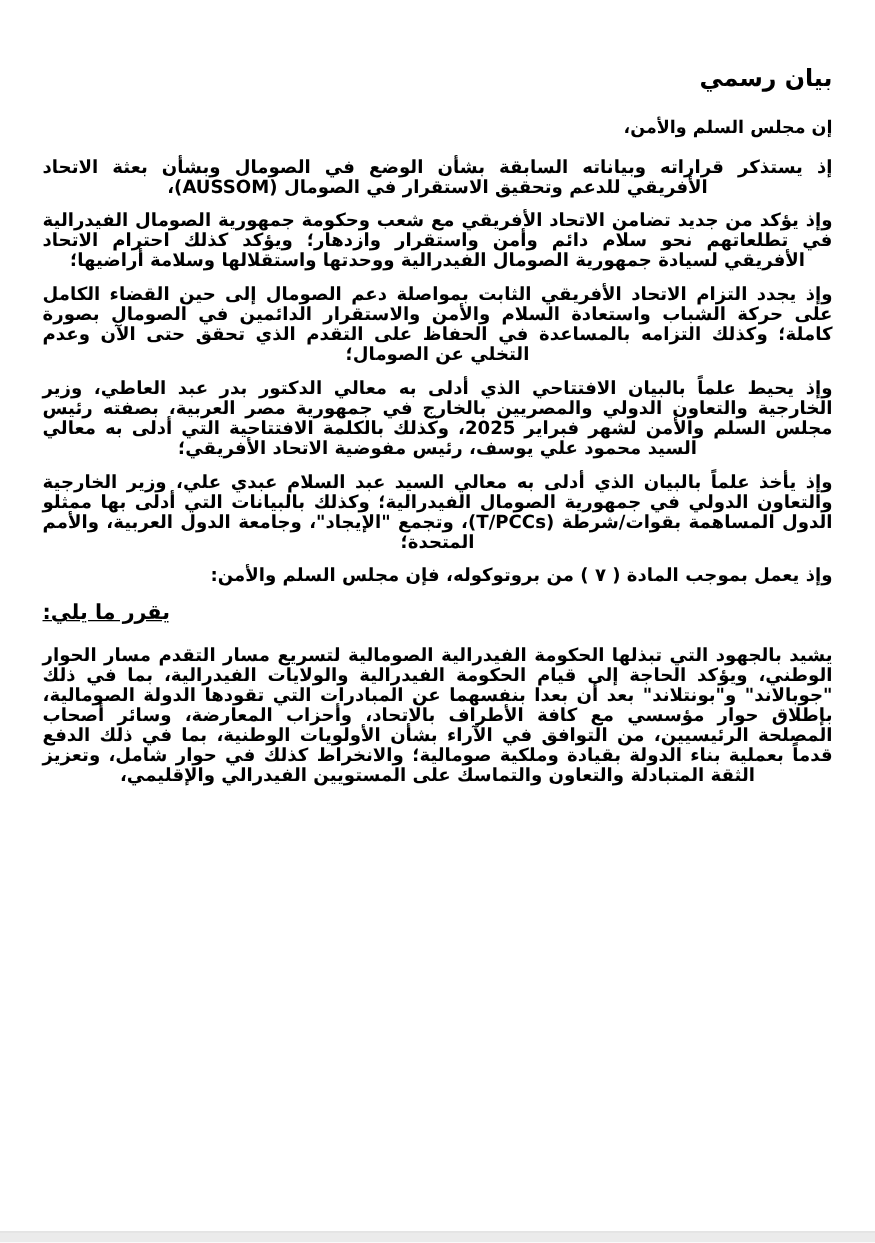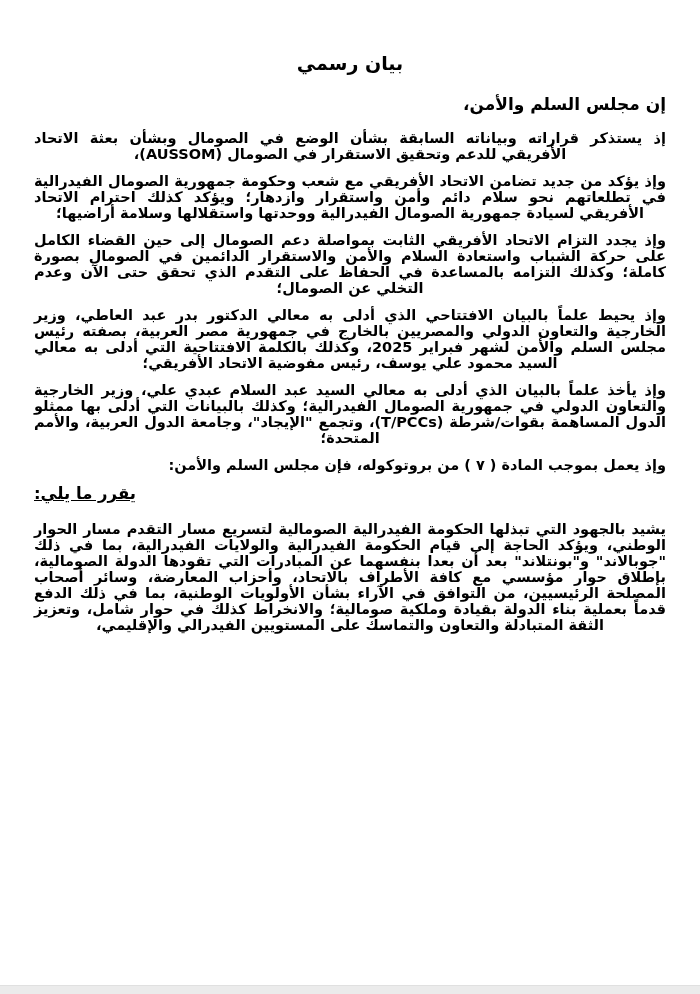--- a/index.html
+++ b/index.html
@@ -12,35 +12,35 @@
     font-family: "DejaVu Sans", sans-serif;
     color: #000000;
   }
   .page {
     position: absolute;
     top: 0; left: 0; right: 0; bottom: 0;
     padding: 52px 34px 0 34px;
     direction: rtl;
   }
   .doc-title {
-    text-align: center;
+    text-align: right;
     font-weight: bold;
     font-size: 19px;
     margin-bottom: 20px;
   }
   .doc-subtitle {
     text-align: center;
     font-weight: bold;
     font-size: 17.5px;
     line-height: 30px;
     margin-bottom: 40px;
   }
   .salutation {
     font-weight: bold;
-    font-size: 17px;
+    font-size: 14px;
     text-align: right;
     margin: 0 0 16px 0;
   }
   .para {
     font-weight: bold;
     font-size: 14.5px;
     line-height: 16px;
     text-align: justify;
     text-align-last: center;
     margin: 0 0 11px 0;

